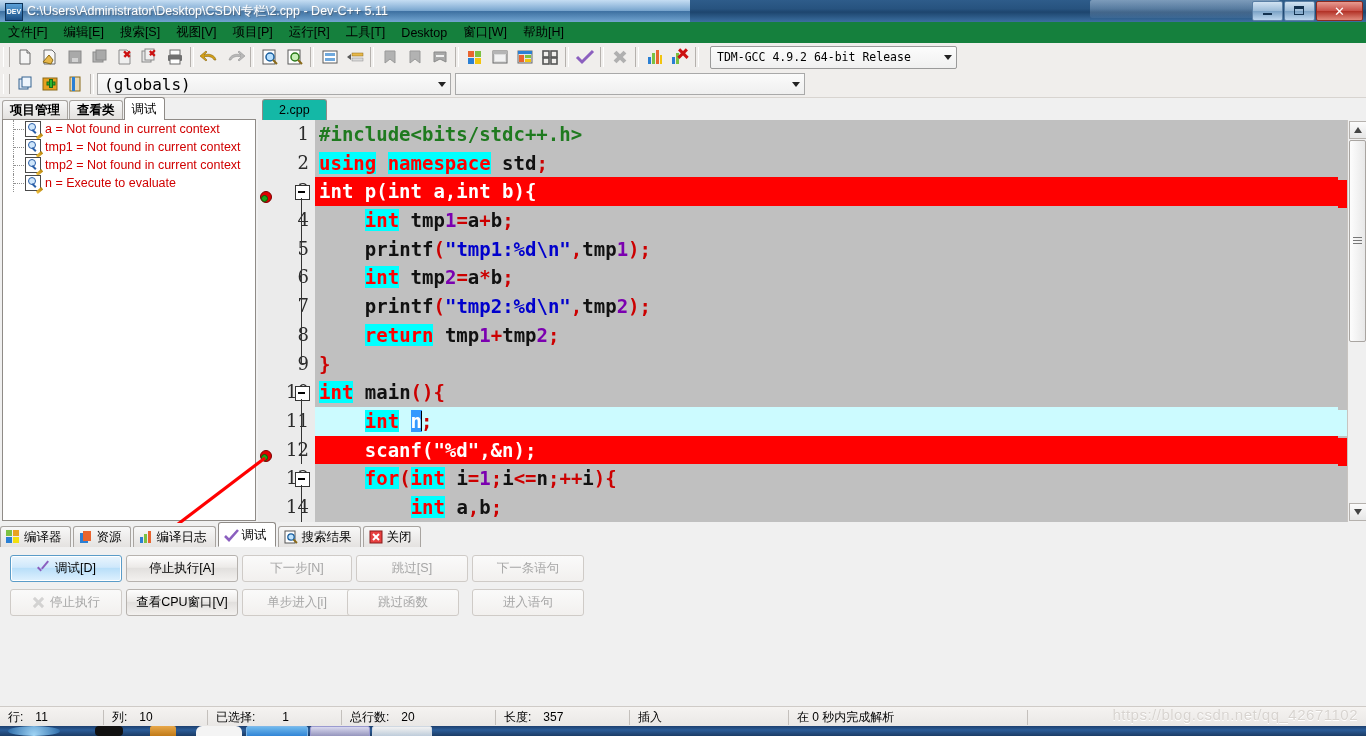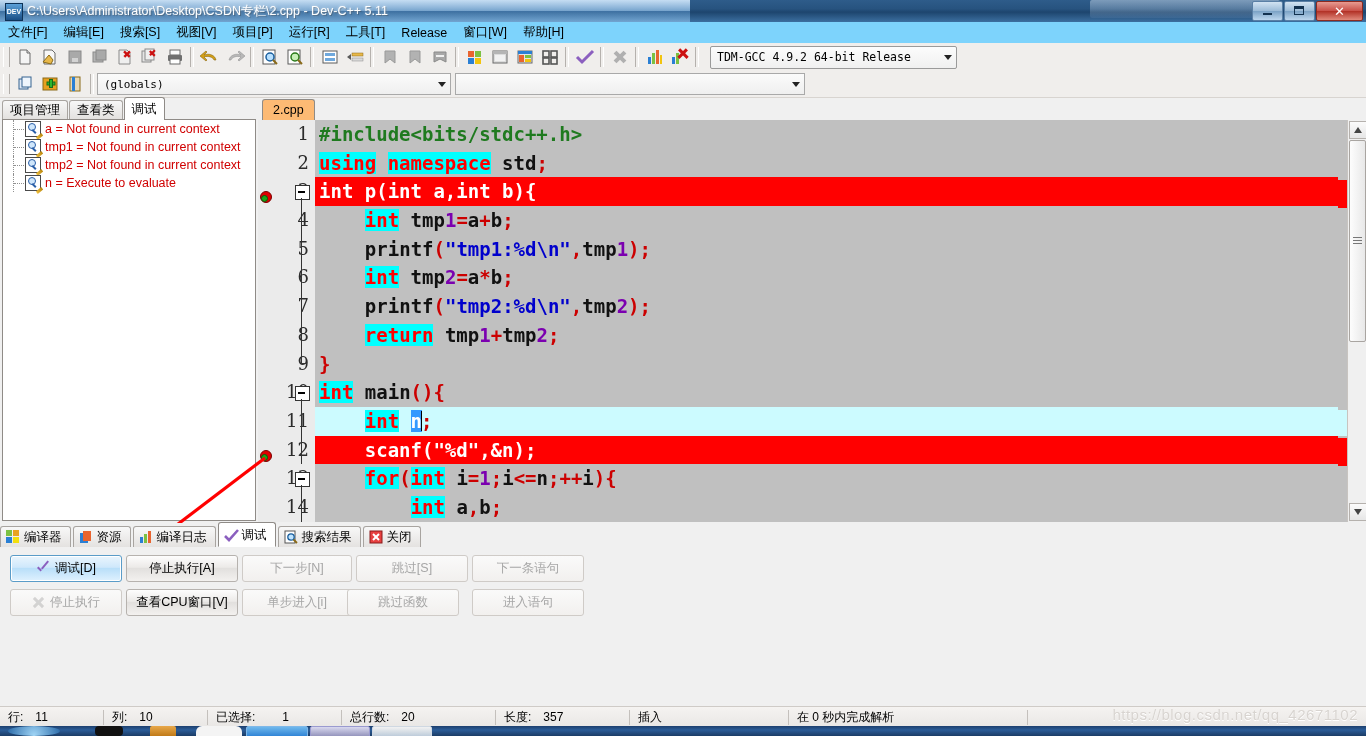--- a/index.html
+++ b/index.html
@@ -46,21 +46,21 @@
   }
   .wbtn.close{
     width:45px;border:1px solid #8d2a20;
     background:linear-gradient(to bottom,#e79b91,#c9524a 48%,#b23227 52%,#e08a7c);
     color:#fff;font-weight:bold;font-size:13px;
   }
 
   
   .menubar{
     position:absolute;left:0;top:22px;width:1366px;height:21px;
-    background:#7dd3fc;display:flex;align-items:center;
+    background:#15803d;display:flex;align-items:center;
     border-bottom:5px solid #f97316;
   }
   .menu-item{padding:2px 8px;font-size:12.5px;color:#000;white-space:nowrap;cursor:default;}
 
   
   .toolbar1{
     position:absolute;left:0;top:43px;width:1366px;height:28px;
     background:#f0eeec;display:flex;align-items:center;
   }
   .tgrip{width:5px;height:20px;margin:0 2px 0 3px;
@@ -84,31 +84,31 @@
   
   .toolbar2{
     position:absolute;left:0;top:71px;width:1366px;height:26px;
     background:#f0eeec;display:flex;align-items:center;
     border-bottom:1px solid #d8d4d0;
   }
   .combo-flat{
     height:20px;background:linear-gradient(to bottom,#fbfbfb,#efefef);
     border:1px solid #a9a9a9;border-radius:0;
     display:flex;align-items:center;position:relative;
-    font-family:"DejaVu Sans Mono","Liberation Mono",monospace;font-size:11px;
+    font-family:"DejaVu Sans Mono","Liberation Mono",monospace;font-size:16px;
   }
 
   
   .leftpanel{position:absolute;left:0;top:98px;width:256px;height:424px;background:#f0f0f0;}
   .ptabs{position:absolute;left:2px;top:0;display:flex;align-items:flex-end;height:22px;}
   .ptab{
     height:19px;padding:0 7px;margin-right:1px;
     background:linear-gradient(to bottom,#f7f7f7,#e2e0de);
     border:1px solid #a8a4a0;border-bottom:none;border-radius:3px 3px 0 0;
-    font-size:12.5px;line-height:19px;color:#000;
+    font-size:12.5px;line-height:19px;color:#000;font-weight:bold;
   }
   .ptab.active{
     height:22px;line-height:22px;background:#fff;
     border-color:#8f8b87;font-weight:normal;z-index:2;position:relative;
   }
   .watchbox{
     position:absolute;left:2px;top:21px;width:252px;height:400px;
     background:#fff;border:1px solid #8f8b87;overflow:hidden;
   }
   .watch-row{display:flex;align-items:center;height:18px;padding-left:22px;position:relative;}
@@ -136,22 +136,22 @@
     position:absolute;right:-3px;bottom:-2px;width:7px;height:3px;
     background:linear-gradient(to right,#f0c040,#b8860b);transform:rotate(-40deg);
   }
   .watch-text{color:#d00000;font-size:12.5px;white-space:nowrap;}
 
   
   .editorwrap{position:absolute;left:258px;top:98px;right:0;height:424px;}
   .etabs{position:absolute;left:0;top:0;width:1108px;height:22px;
     background:#f0f0f0;border-bottom:1px solid #8f8b87;}
   .etab{
-    position:absolute;left:4px;top:1px;height:21px;padding:0 10px;
-    background:#fdba74;border:1px solid #8f8b87;border-bottom:1px solid #fff;
+    position:absolute;left:4px;top:1px;height:21px;padding:0 16px;
+    background:#14b8a6;border:1px solid #8f8b87;border-bottom:1px solid #fff;
     border-radius:3px 3px 0 0;font-size:12.5px;line-height:21px;
   }
   .editor{
     position:absolute;left:0;top:22px;width:1090px;height:402px;
     background:#c0c0c0;overflow:hidden;
     font-family:"DejaVu Sans Mono","Liberation Mono",monospace;
   }
   .gutter{
     position:absolute;left:0;top:0;width:57px;height:402px;
     background:#ebebeb;
@@ -283,21 +283,21 @@
   </div>
 
   <div class="menubar" id="menubar">
       <div class="menu-item">文件[F]</div>
       <div class="menu-item">编辑[E]</div>
       <div class="menu-item">搜索[S]</div>
       <div class="menu-item">视图[V]</div>
       <div class="menu-item">项目[P]</div>
       <div class="menu-item">运行[R]</div>
       <div class="menu-item">工具[T]</div>
-      <div class="menu-item">Release</div>
+      <div class="menu-item">Desktop</div>
       <div class="menu-item">窗口[W]</div>
       <div class="menu-item">帮助[H]</div>
     </div>
 
   <div class="toolbar1">
     <div class="tgrip"></div>
 
     <div class="tbtn">
       <svg width="18" height="18" viewBox="0 0 18 18">
           <path d="M4 2h7l3 3v11H4z" fill="#f4f4f4" stroke="#6a6a6a"></path>

